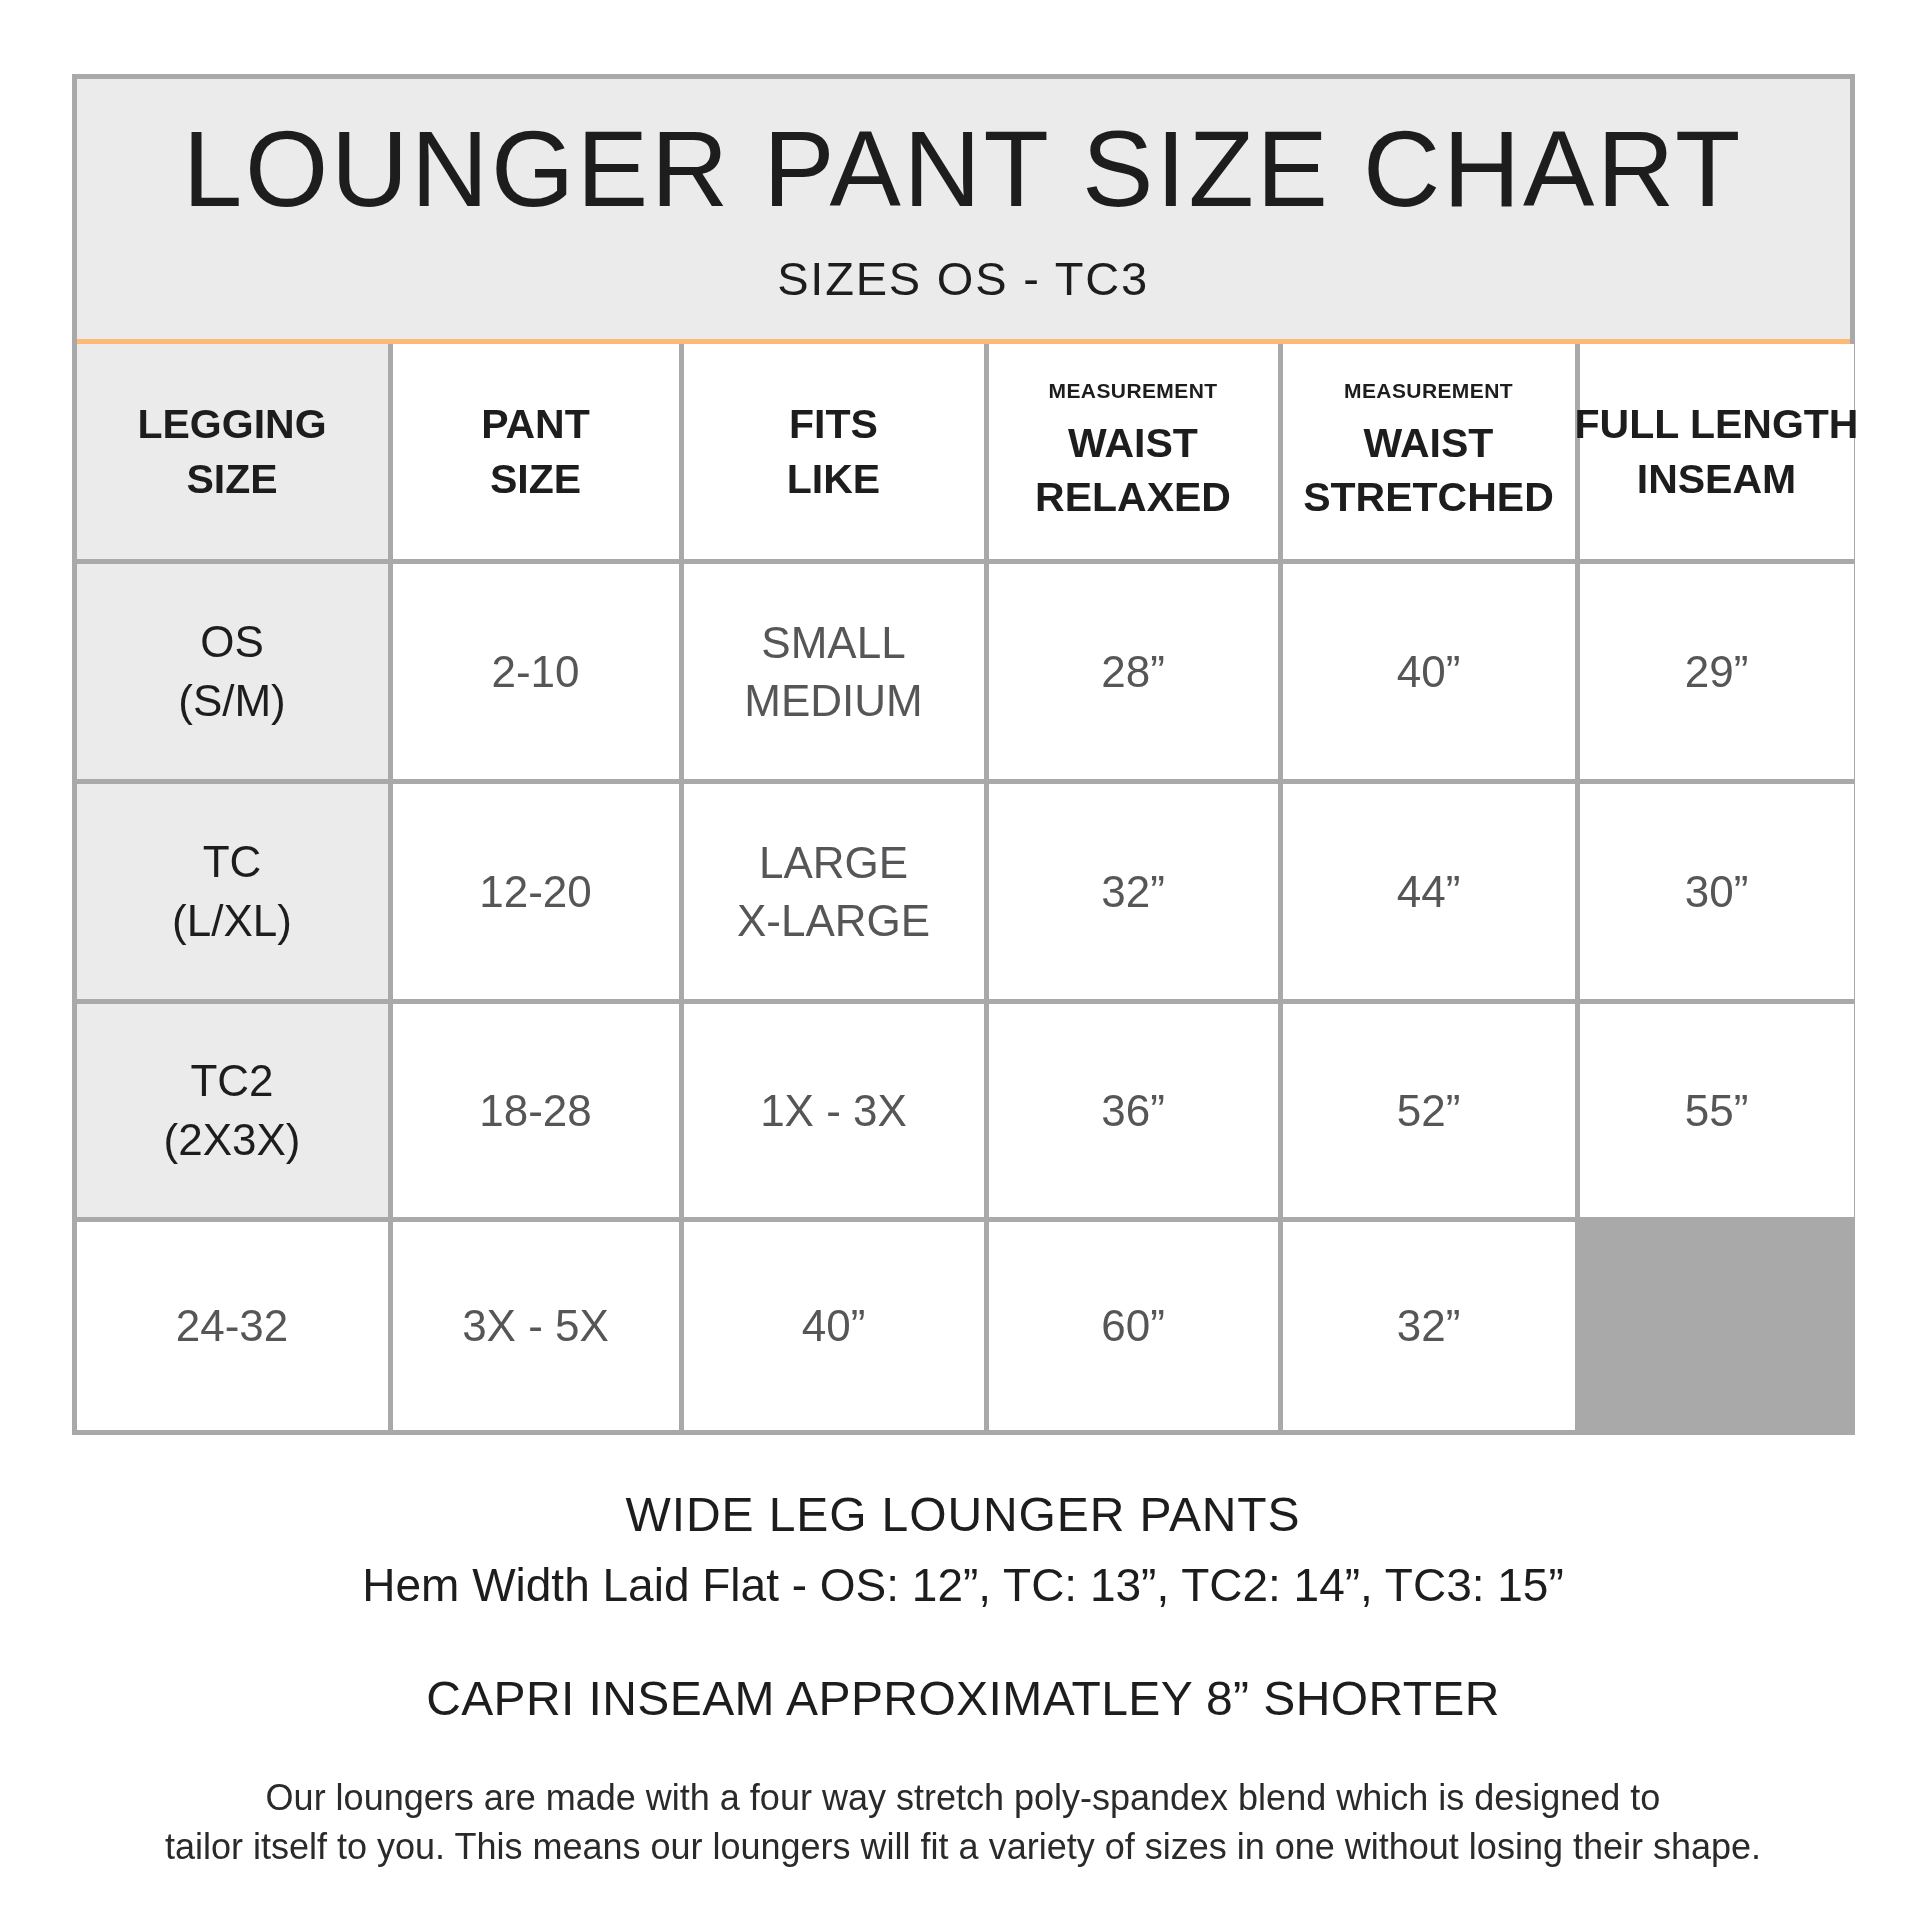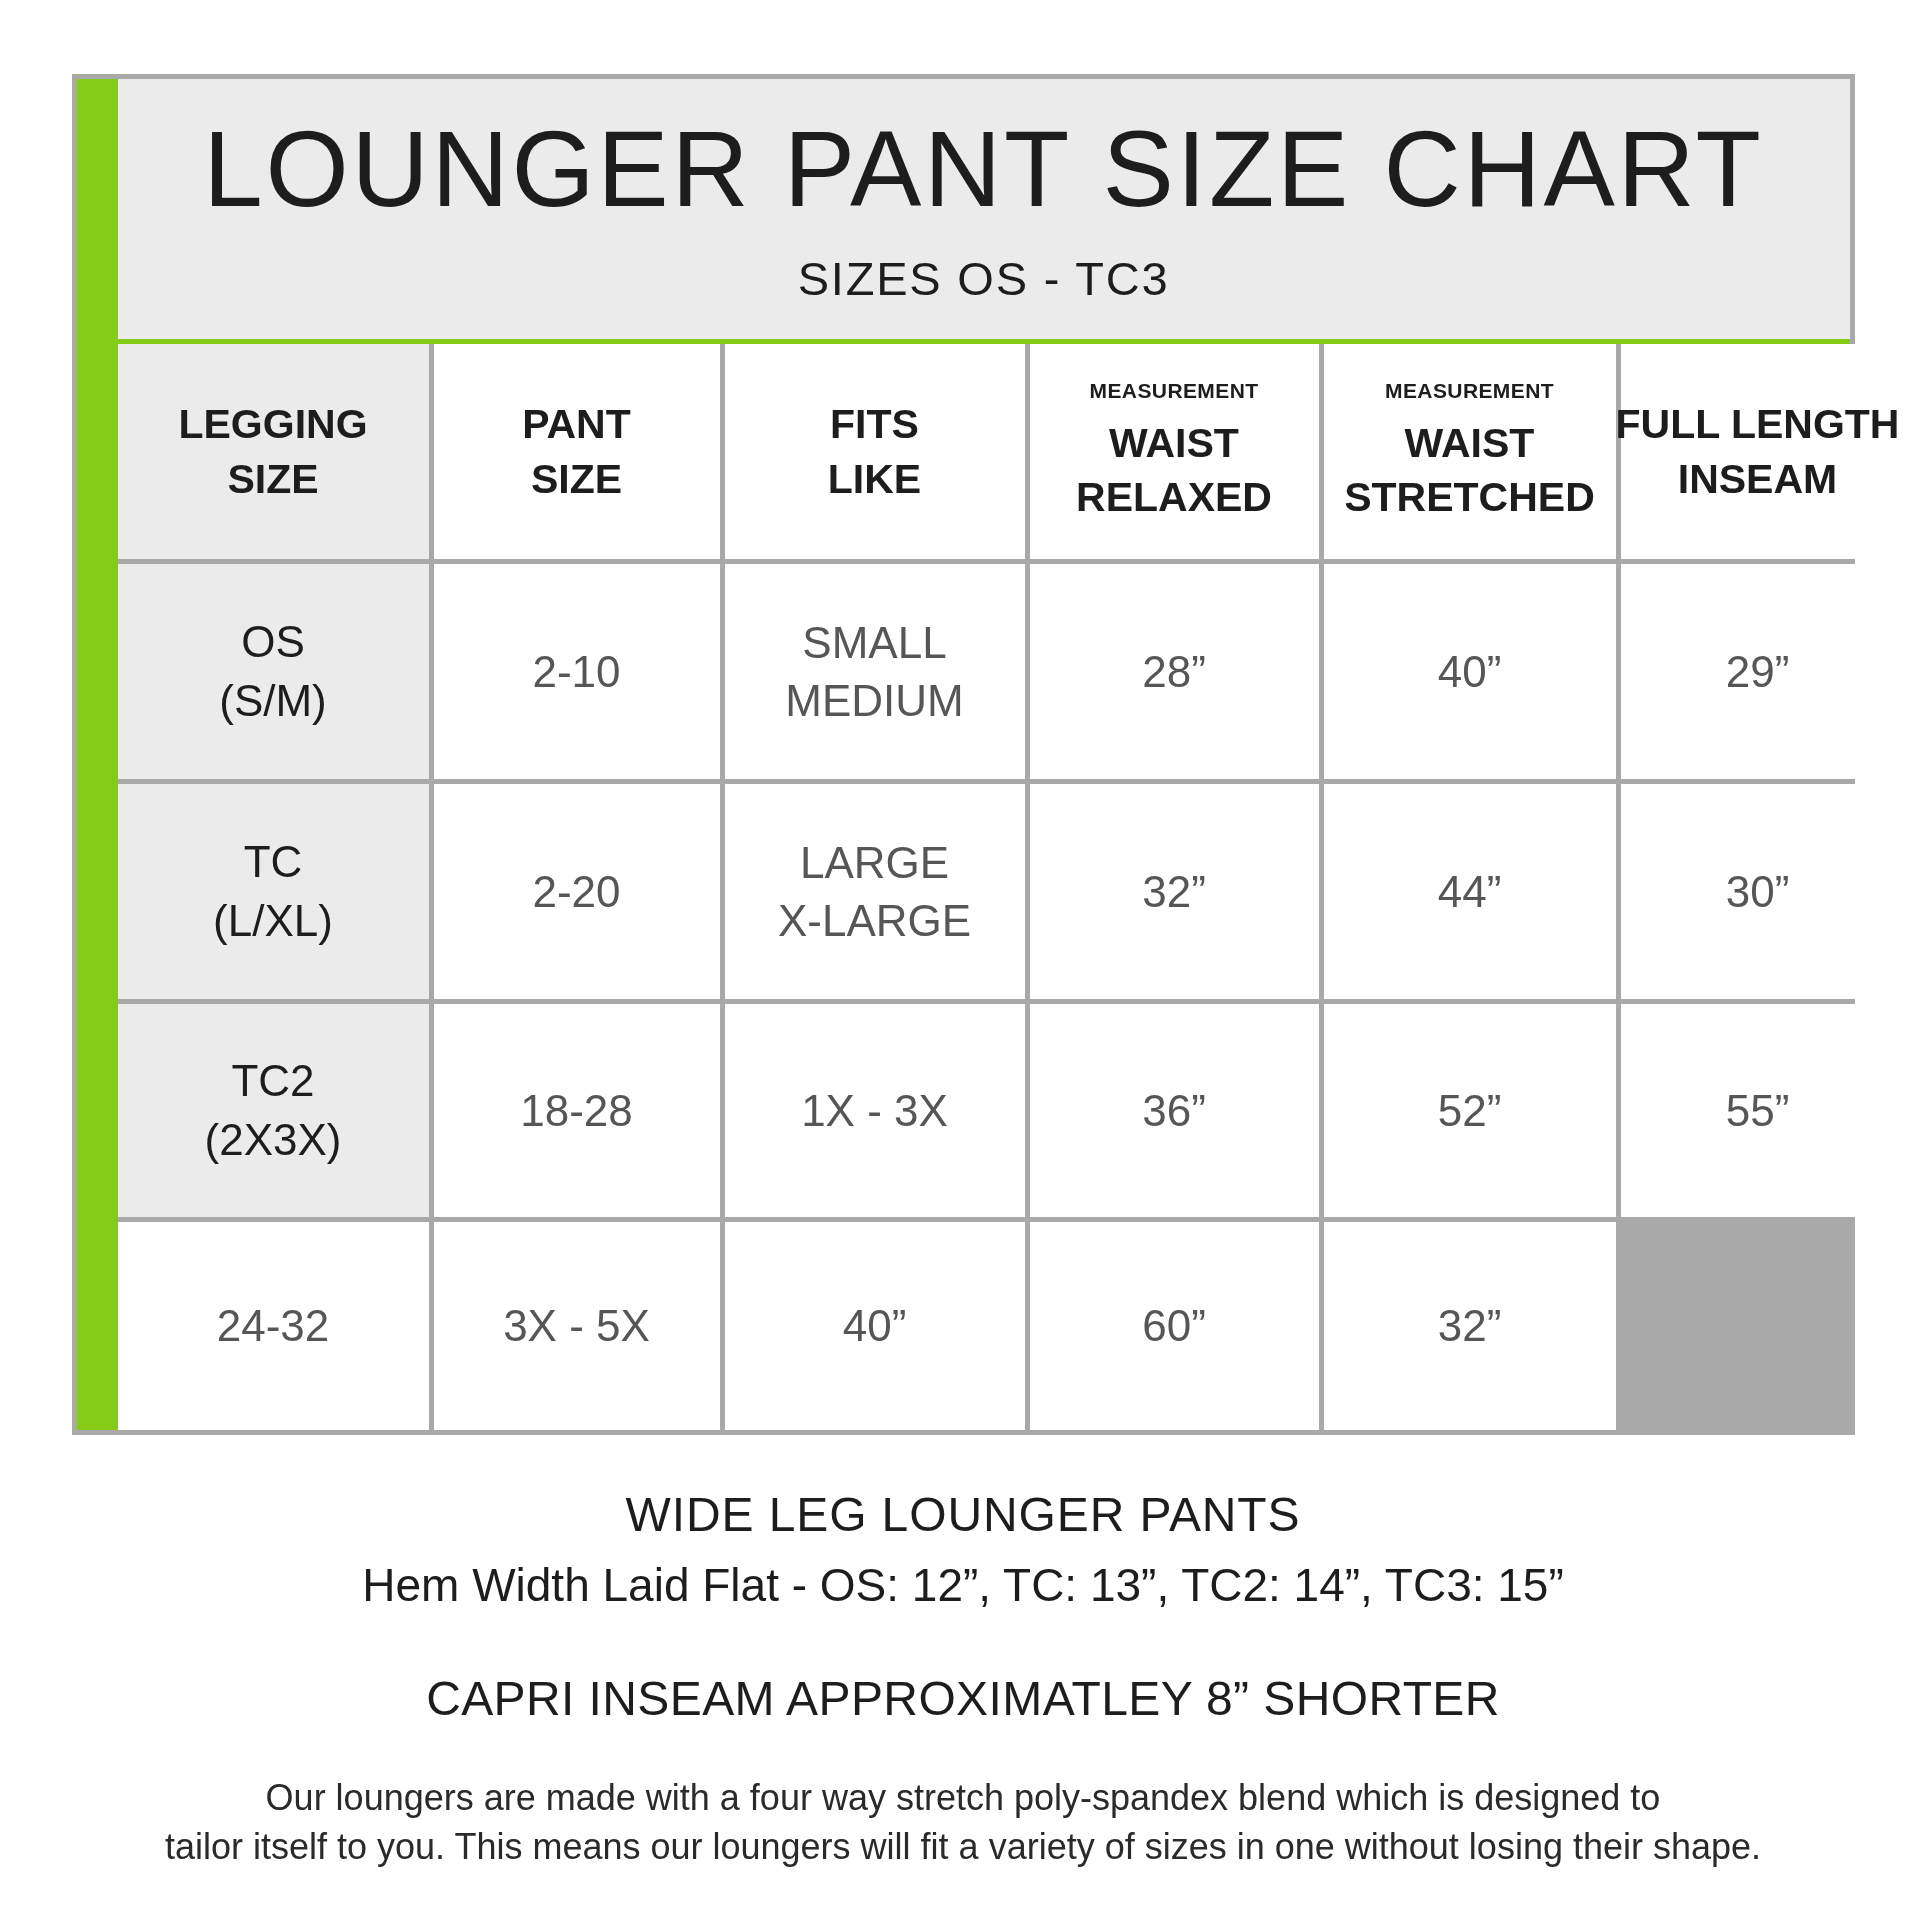--- a/index.html
+++ b/index.html
@@ -16,22 +16,21 @@
     position: relative;
     width: 1926px;
     height: 1924px;
   }
   
   .chart {
     box-sizing: border-box;
     width: 1783px;
     margin: 74px auto 0 auto;
     border: 5px solid #a9a9a9;
-    background: #84cc16;
-    padding-left: 41px;
+    background: #fdba74;
   }
   .title-block {
     box-sizing: border-box;
     height: 260px;
     background: #ebebeb;
     margin-bottom: 5px;
     display: flex;
     flex-direction: column;
     align-items: center;
     justify-content: center;
@@ -178,21 +177,21 @@
         <span>MEDIUM</span>
       </div>
       <div class="cell val">28”</div>
       <div class="cell val">40”</div>
       <div class="cell val">29”</div>
 
       <div class="cell shade rowlabel">
         <span>TC</span>
         <span>(L/XL)</span>
       </div>
-      <div class="cell val">2-20</div>
+      <div class="cell val">12-20</div>
       <div class="cell val">
         <span>LARGE</span>
         <span>X-LARGE</span>
       </div>
       <div class="cell val">32”</div>
       <div class="cell val">44”</div>
       <div class="cell val">30”</div>
 
       <div class="cell shade rowlabel">
         <span>TC2</span>

